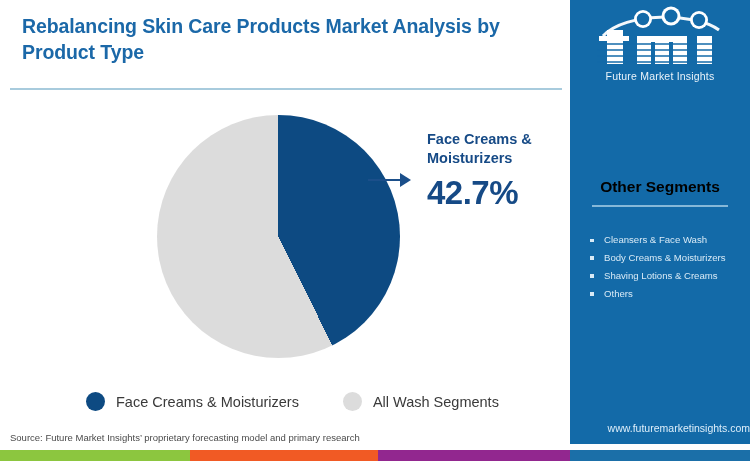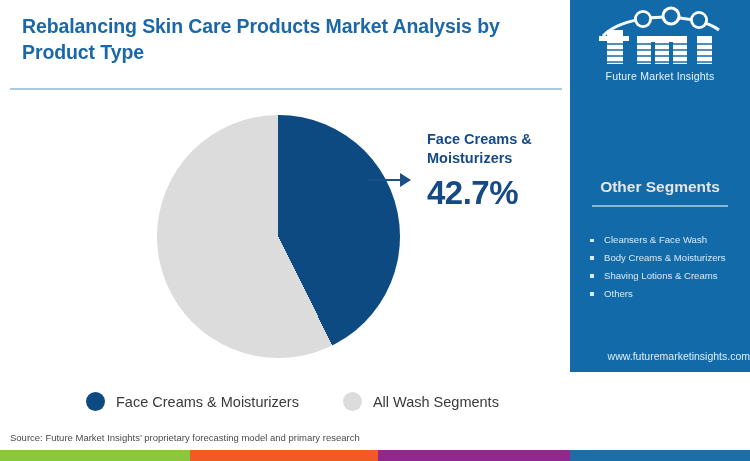--- a/index.html
+++ b/index.html
@@ -123,21 +123,21 @@
     left:10px; top:432px;
     font-size:9.5px;
     color:#4a4a4a;
     white-space:nowrap;
   }
 
   
   .right-panel {
     position:absolute;
     left:570px; top:0;
-    width:180px; height:372px;
+    width:180px; height:444px;
     background:#136aa8;
     overflow:hidden;
   }
   .logo {
     position:absolute;
     left:0; top:6px;
     width:180px;
     text-align:center;
   }
   .logo-mark {
@@ -151,21 +151,21 @@
     letter-spacing:0.2px;
   }
 
   .segments-heading {
     position:absolute;
     left:0; top:178px;
     width:180px;
     text-align:center;
     font-size:15.5px;
     font-weight:bold;
-    color:#e5e5e5;
+    color:#000000;
   }
   .segments-underline {
     position:absolute;
     left:22px; top:205px;
     width:136px; height:2px;
     background:#86b8d8;
   }
   .segments-list {
     position:absolute;
     left:18px; top:234px;

